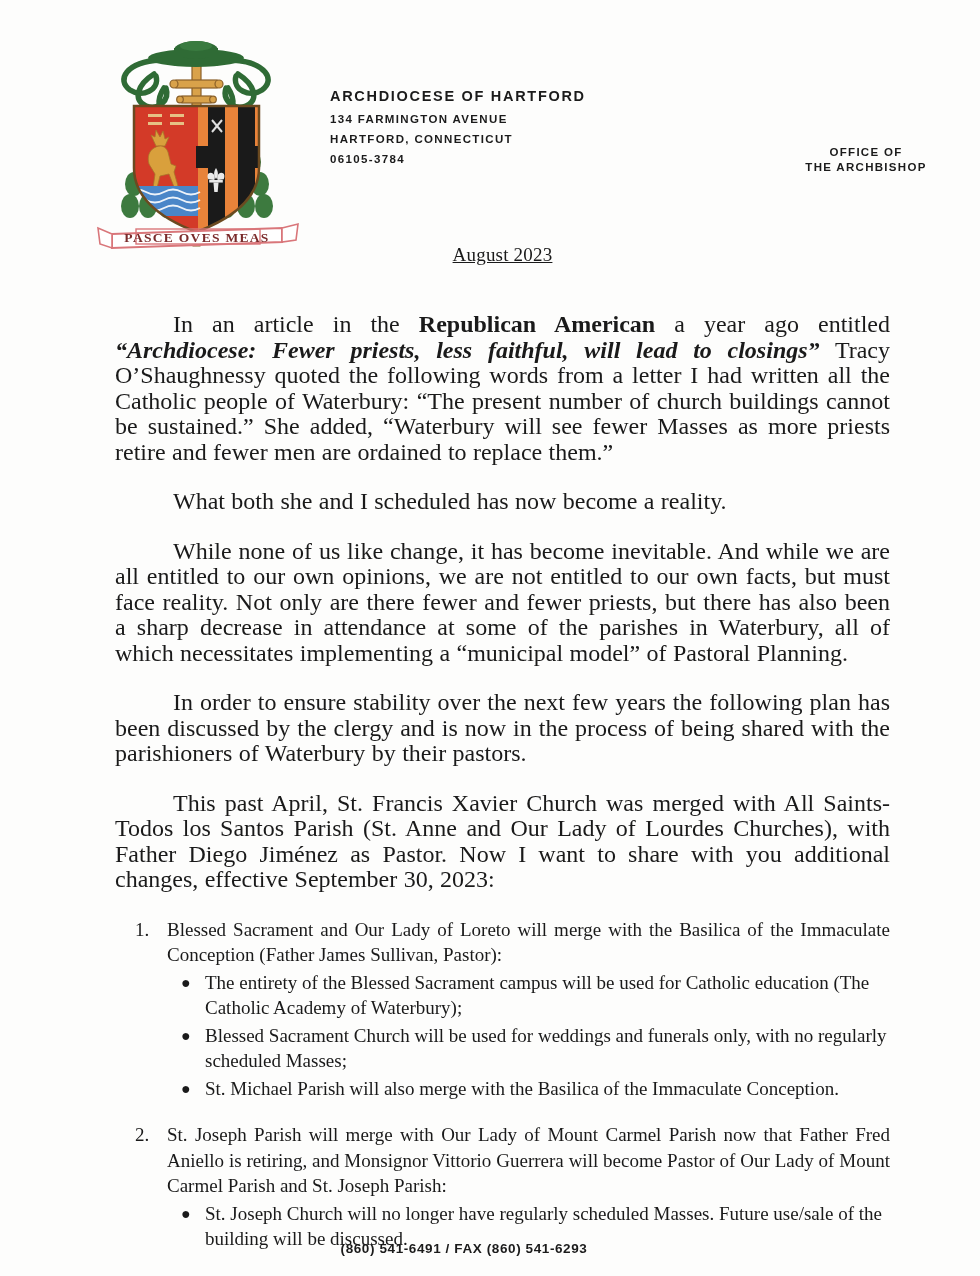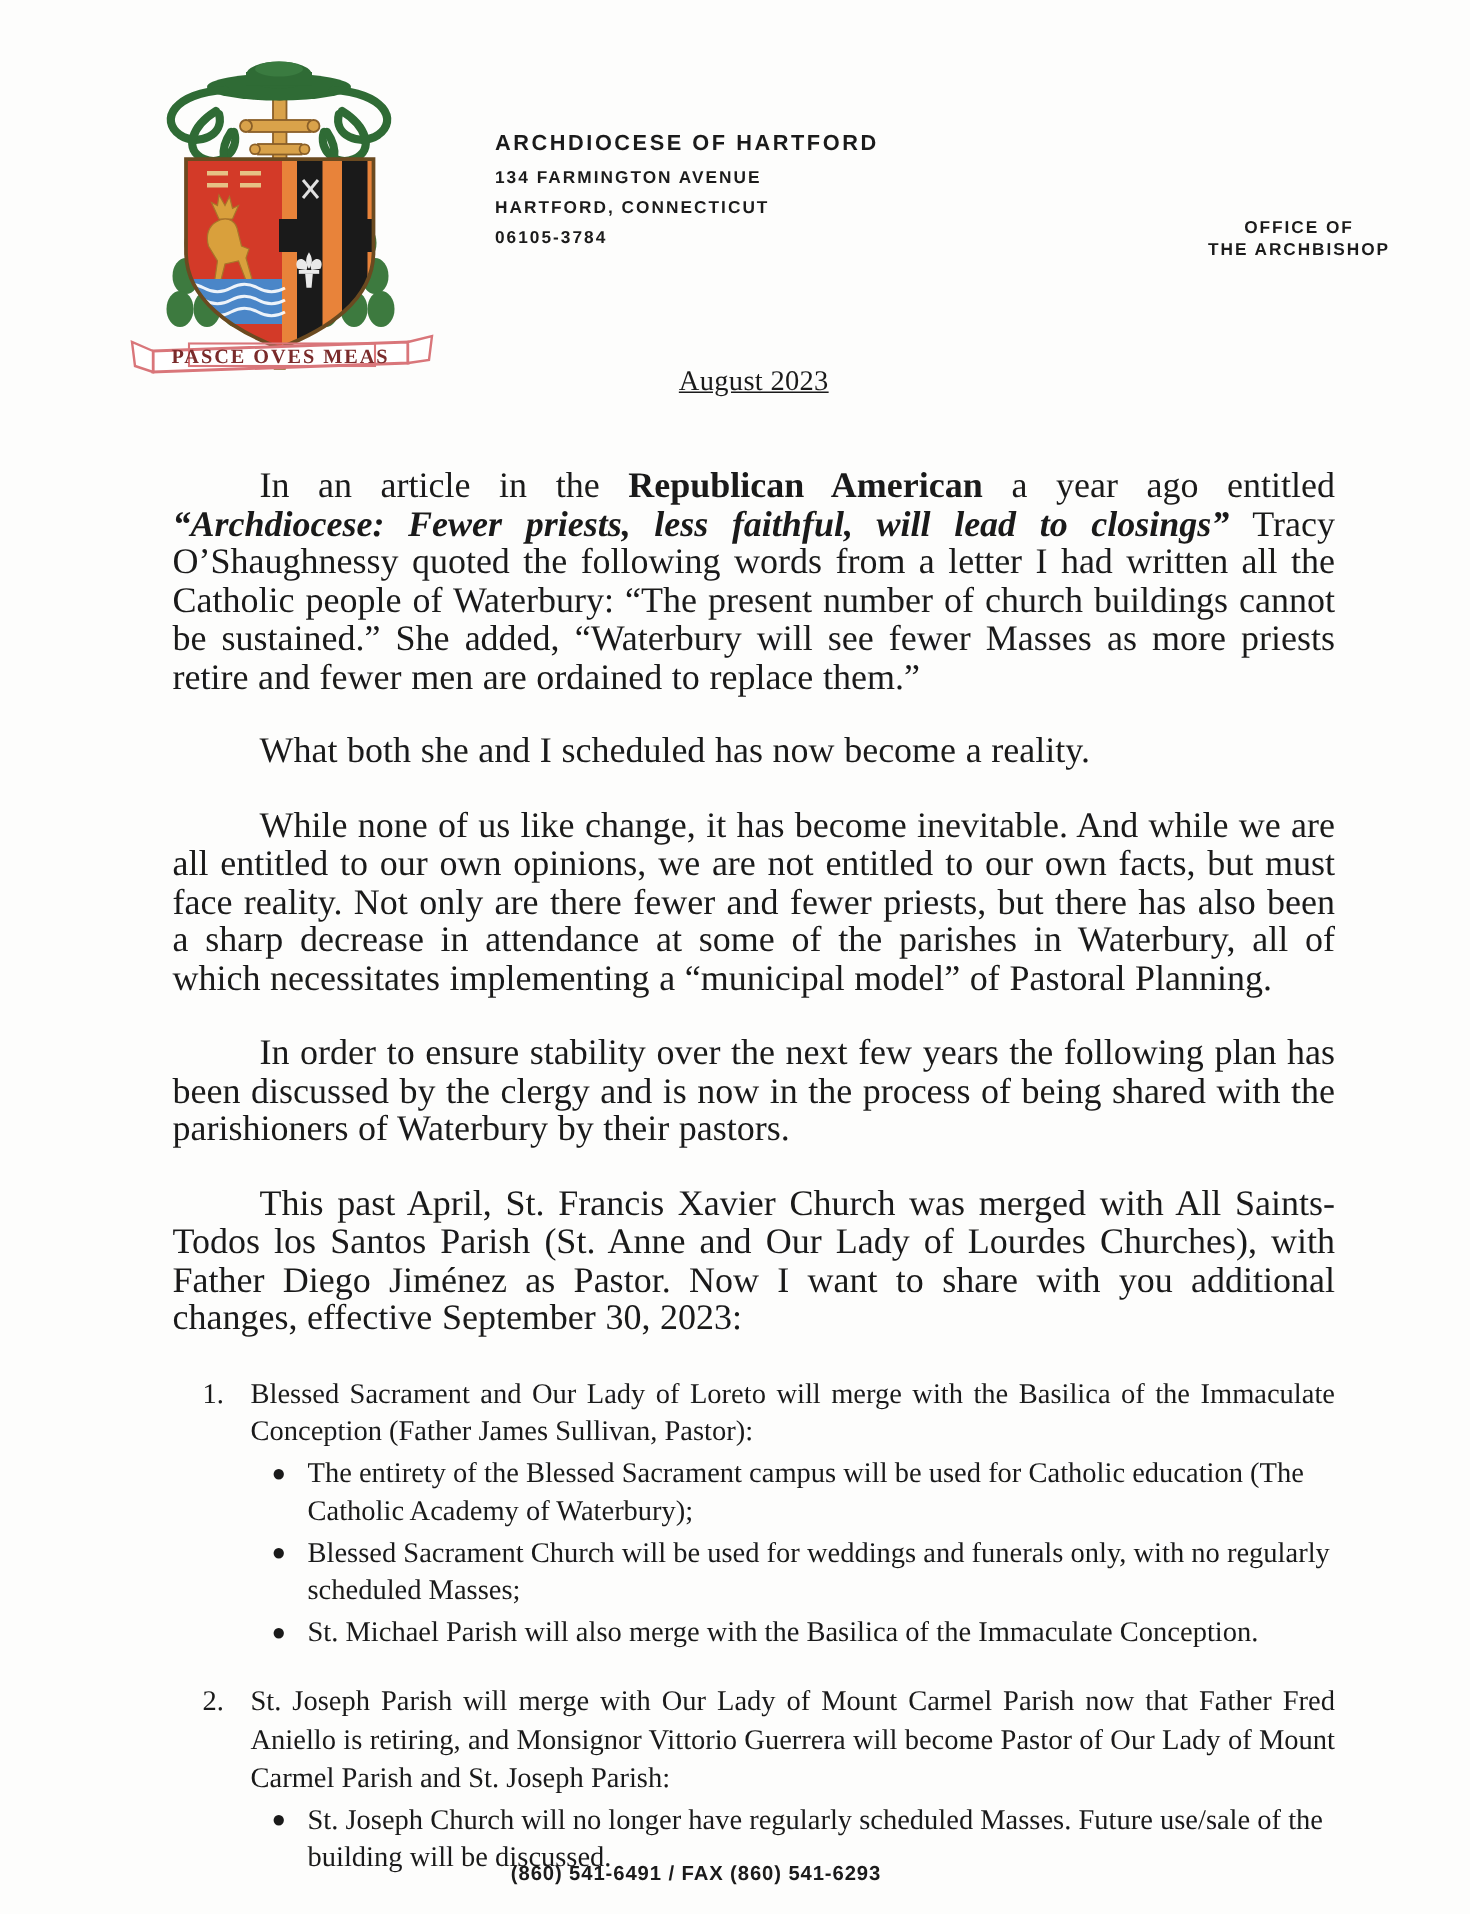--- a/index.html
+++ b/index.html
@@ -15,21 +15,21 @@
     position:relative;
     width:980px;height:1276px;
     background:#fdfdfc;
   }
 
   
   .letterhead{
     position:absolute; top:0; left:0; width:980px; height:250px;
   }
   .crest{
-    position:absolute; left:58px; top:28px; width:258px; height:225px;
+    position:absolute; left:68px; top:28px; width:258px; height:225px;
   }
   .crest svg{display:block;width:258px;height:225px;}
 
   .lh-center{
     position:absolute; left:330px; top:88px; width:330px;
     text-align:left;
     font-family:"Liberation Sans", sans-serif;
     color:#1b1b1b;
   }
   .lh-l1{

